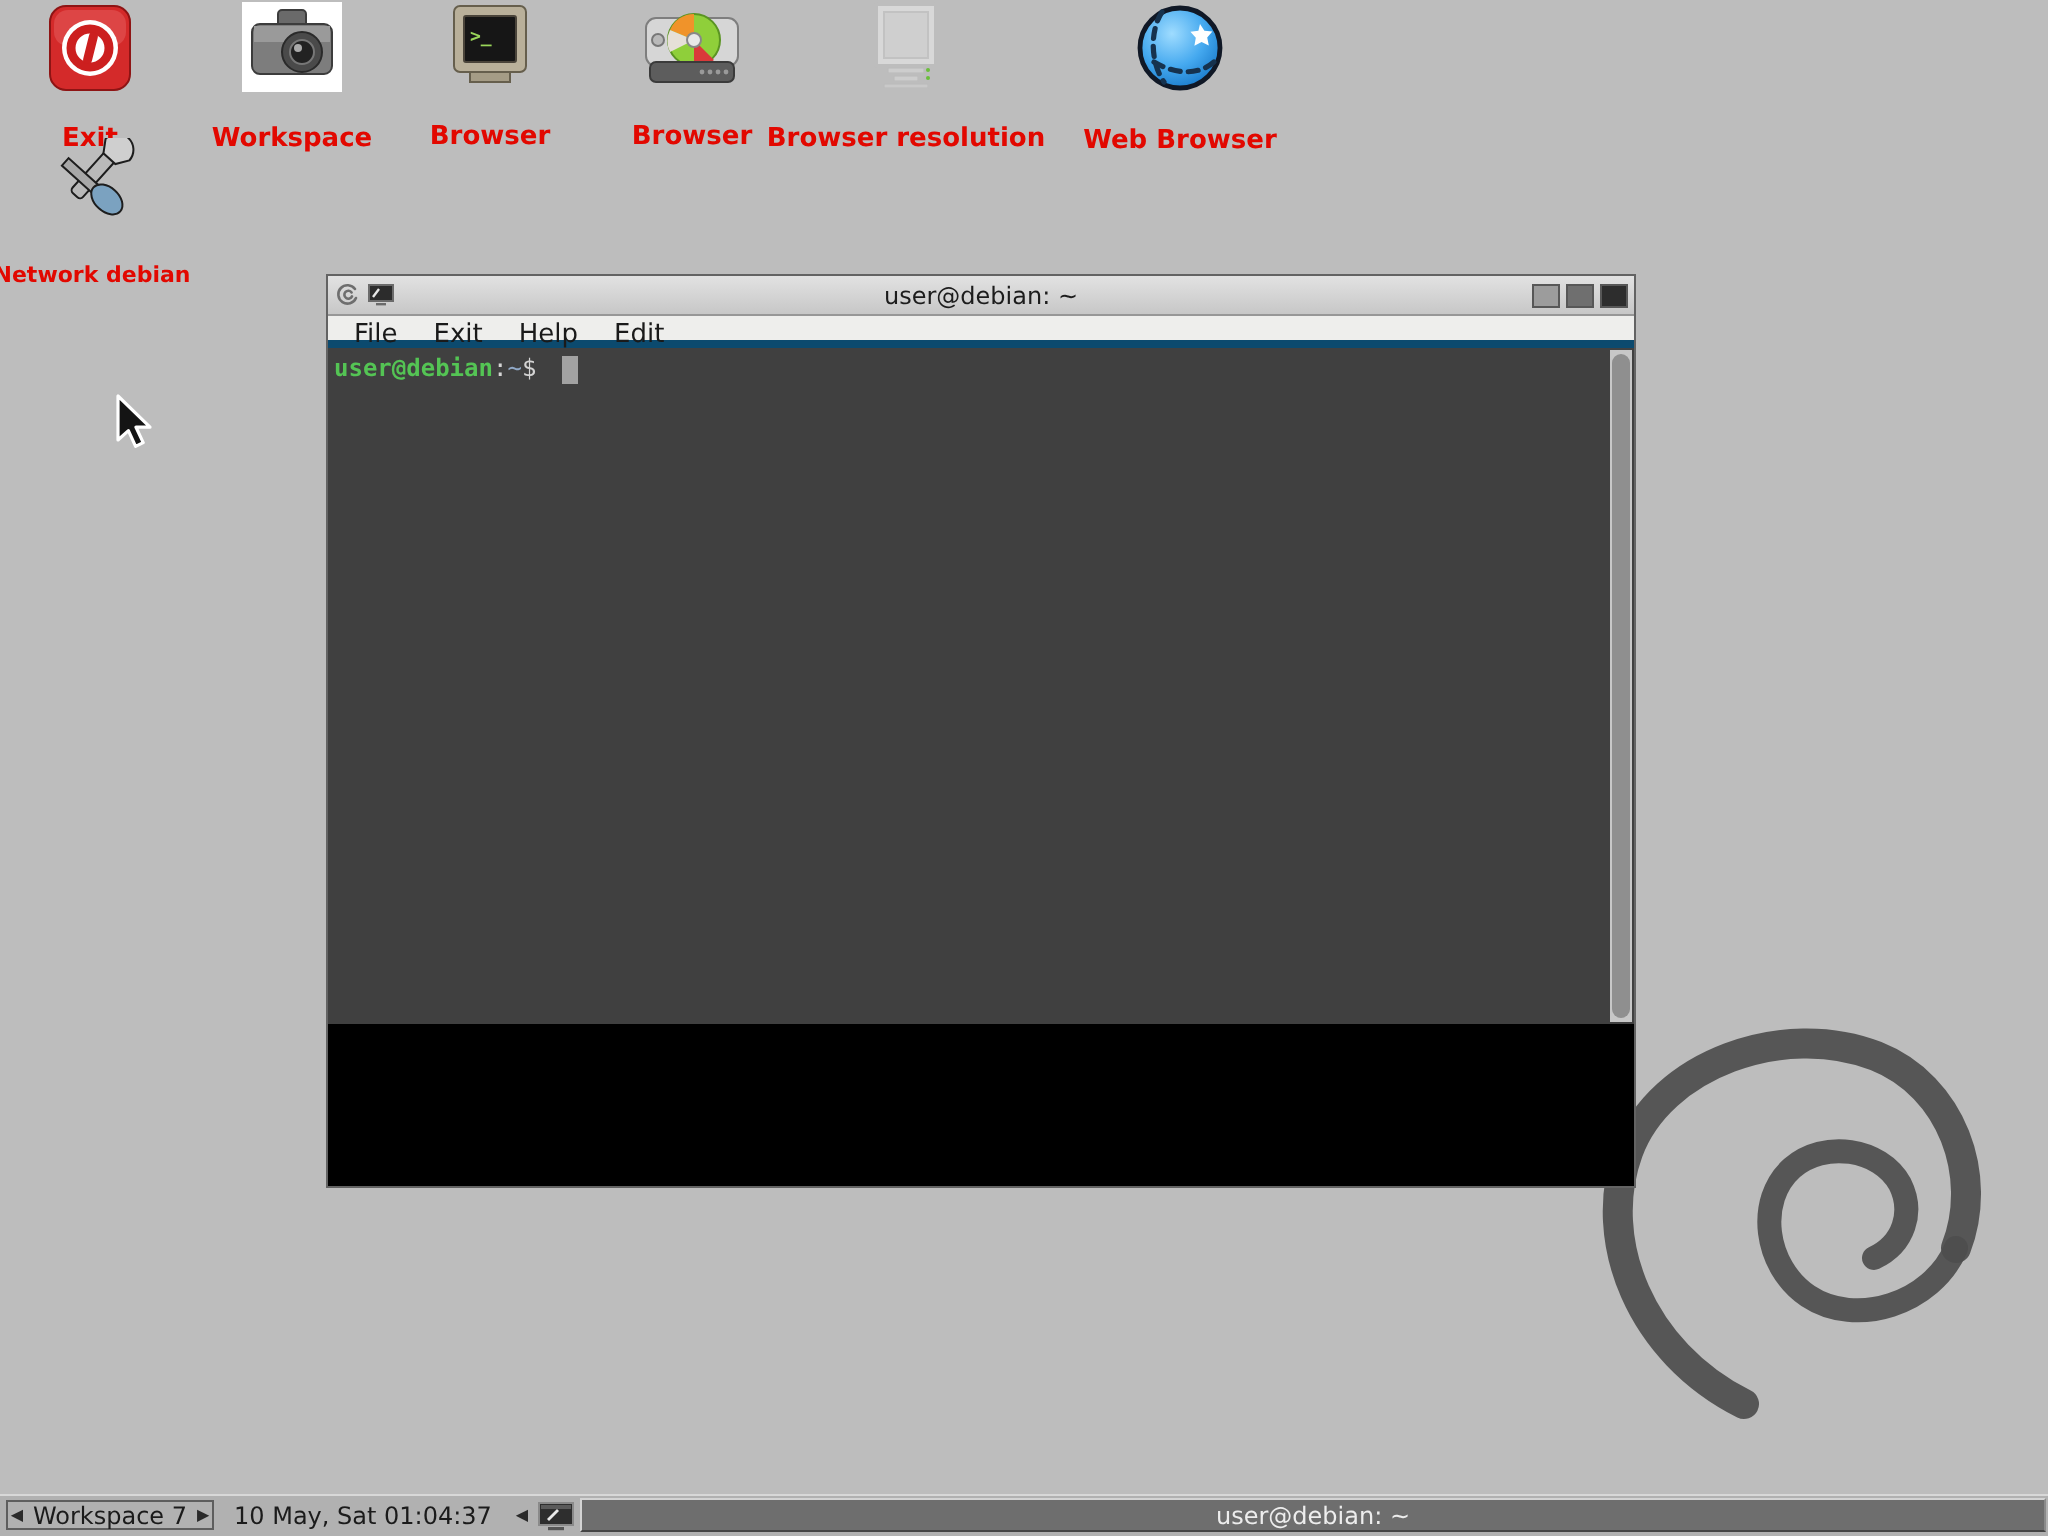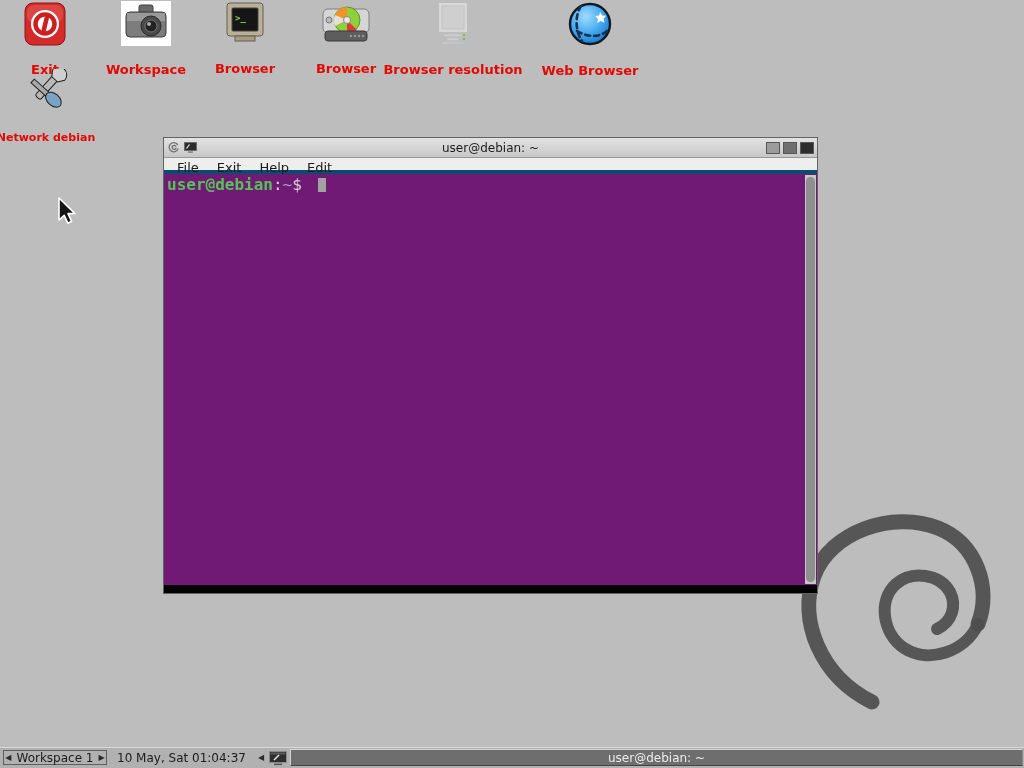--- a/index.html
+++ b/index.html
@@ -22,22 +22,22 @@
   }
   .titlebar{position:relative;height:20px;background:linear-gradient(#e2e2e2,#c7c7c7);
     border-bottom:1px solid #979797;display:flex;align-items:center;padding:0 3px;box-sizing:border-box}
   .title-text{position:absolute;left:0;right:0;text-align:center;font-size:12px;color:#1c1c1c;pointer-events:none}
   .tb-icons{display:flex;align-items:center;gap:4px;z-index:2}
   .tb-buttons{margin-left:auto;display:flex;gap:3px;z-index:2}
   .winbtn{width:14px;height:12px;border:1px solid #575757;box-sizing:border-box}
   .btn-min{background:#9c9c9c}.btn-max{background:#6f6f6f}.btn-close{background:#2d2d2d}
   .menubar{height:16px;background:#eeeeec;border-bottom:4px solid #0c4a6e;display:flex;align-items:flex-start;padding-left:4px;box-sizing:border-box}
   .menu-item{font-size:13px;color:#1a1a1a;padding:2px 9px}
-  .term-body{position:relative;height:411px;background:#701a75;
-    font-family:"DejaVu Sans Mono",monospace;font-size:16px;line-height:15px;
+  .term-body{position:relative;height:338px;background:#404040;
+    font-family:"DejaVu Sans Mono",monospace;font-size:12px;line-height:15px;
     padding:3px 16px 0 3px;box-sizing:border-box;color:#d4d4d4}
   .prompt-line{display:flex;align-items:center;white-space:pre}
   .p-user{font-weight:bold;color:#54c454}
   .p-path{color:#90a8c6}
   .cursor-block{display:inline-block;width:8px;height:14px;background:#a2a2a2;margin-left:6px}
   .term-scroll{position:absolute;top:1px;right:1px;bottom:1px;width:11px;background:#c7c7c7}
   .term-scroll .thumb{position:absolute;left:1px;right:1px;top:2px;bottom:2px;background:#8f8f8f;border-radius:5px}
   
   #taskbar{position:absolute;left:0;bottom:0;width:1024px;height:20px;background:#b1b1b1;
     border-top:1px solid #d8d8d8;box-sizing:content-box;font-size:12px;color:#1b1b1b}
@@ -189,21 +189,21 @@
     </div>
     <div class="term-scroll">
       <div class="thumb"></div>
     </div>
   </div>
 </div>
 
 <div id="taskbar">
   <div class="ws-cell">
     <span class="tb-arrow">◀</span>
-    <span>Workspace 1</span>
+    <span>Workspace 7</span>
     <span class="tb-arrow">▶</span>
   </div>
   <div class="clock-area">
     <span>10 May, Sat 01:04:37</span>
     <span class="tb-arrow" style="margin-left:7px">◀</span>
     <span class="tb-arrow" style="margin-left:4px">▶</span>
   </div>
   <div class="pager-btn">
     <svg width="18" height="15" viewBox="0 0 18 15">
       <rect x="0.5" y="0.5" width="17" height="11" fill="#2e2e2e" stroke="#8a8a8a"></rect>

